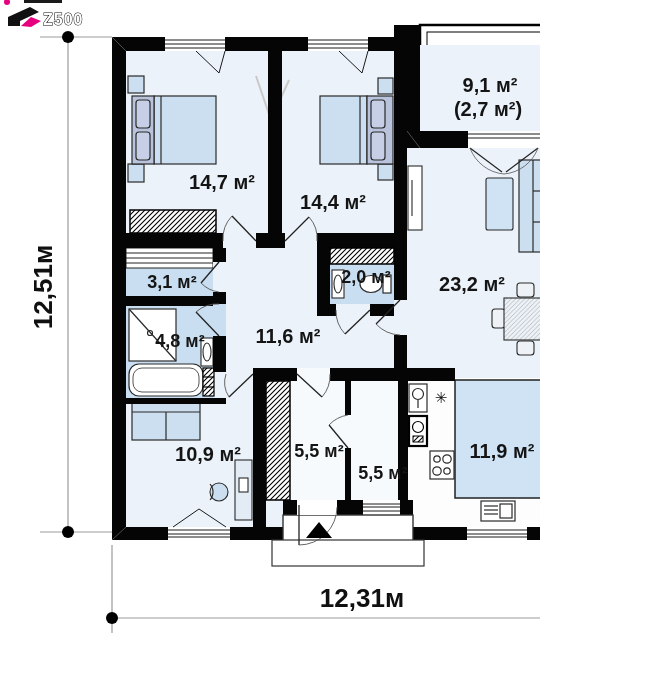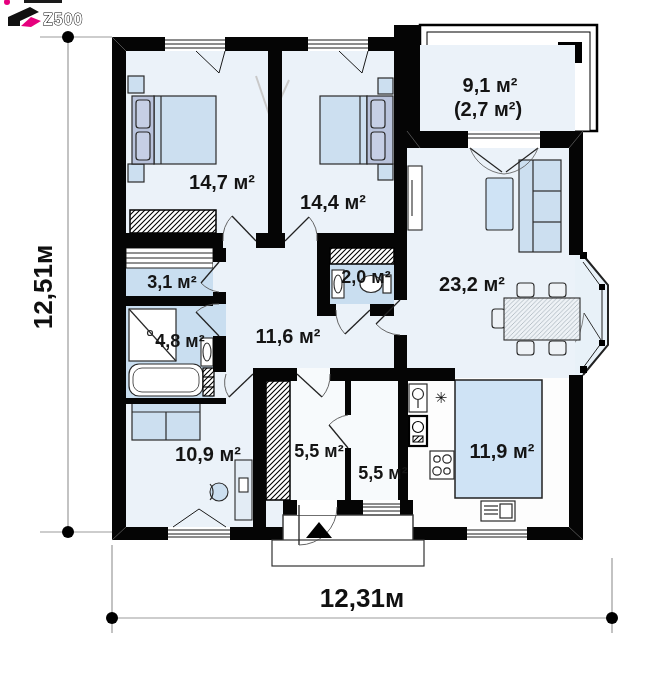--- a/index.html
+++ b/index.html
@@ -1,16 +1,16 @@
 <!DOCTYPE html>
 <html><head>
 <meta charset="utf-8">
 <style>
   html,body{margin:0;padding:0;background:#ffffff;}
-  .stage{position:relative;width:655px;height:691px;background:#1d4ed8;overflow:hidden;}
+  .stage{position:relative;width:540px;height:691px;background:#1d4ed8;overflow:hidden;}
   svg{display:block;font-family:"Liberation Sans",sans-serif;}
   .room-label{font:bold 20px "Liberation Sans",sans-serif;fill:#141414;text-anchor:middle;}
   .room-label.small{font-size:18px;}
   .dim-label{font:bold 26px "Liberation Sans",sans-serif;fill:#101010;text-anchor:middle;}
   .brand{font:bold 16px "Liberation Sans",sans-serif;fill:#ffffff;stroke:#000;stroke-width:1px;paint-order:stroke;letter-spacing:1px;}
   .hob{font:bold 15px "DejaVu Sans",sans-serif;fill:#111;text-anchor:middle;}
 </style>
 </head>
 <body>
 

